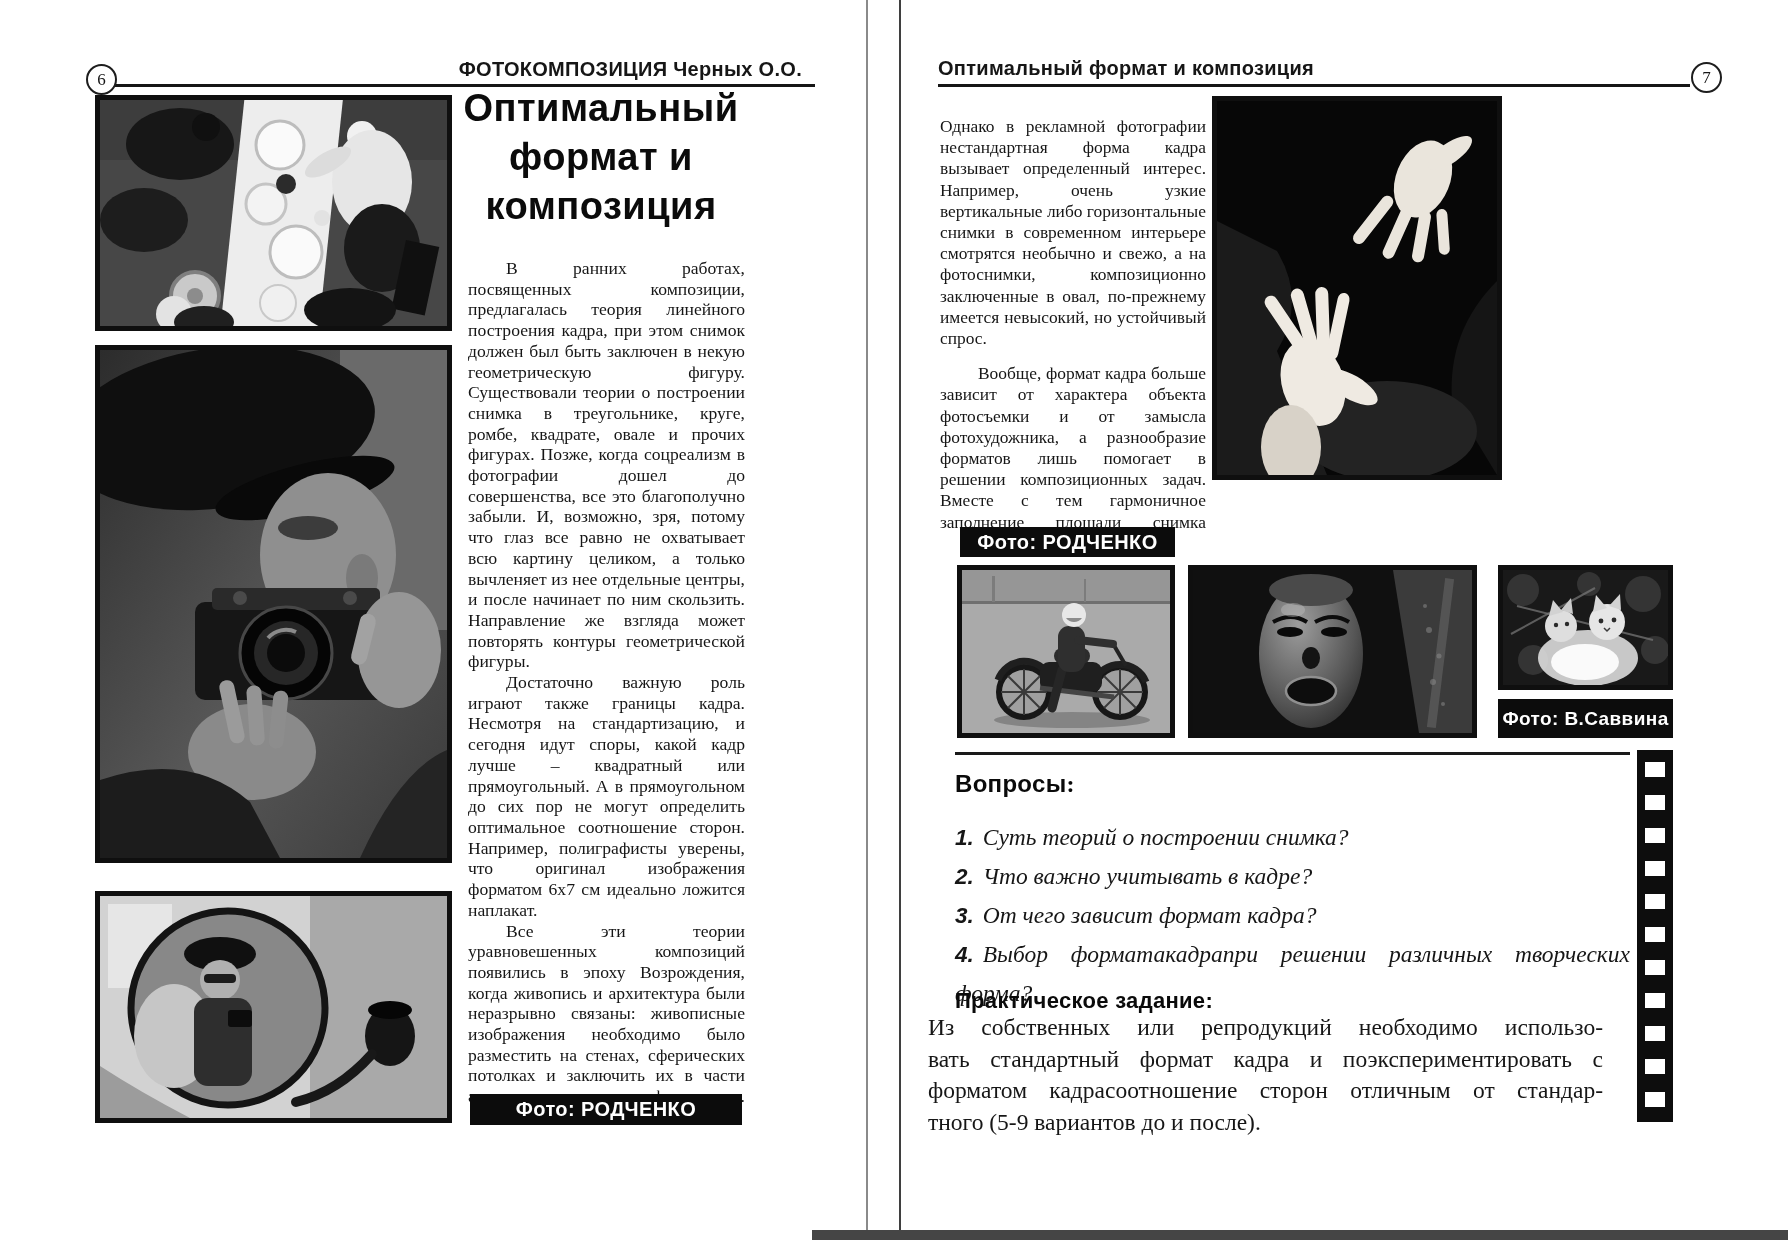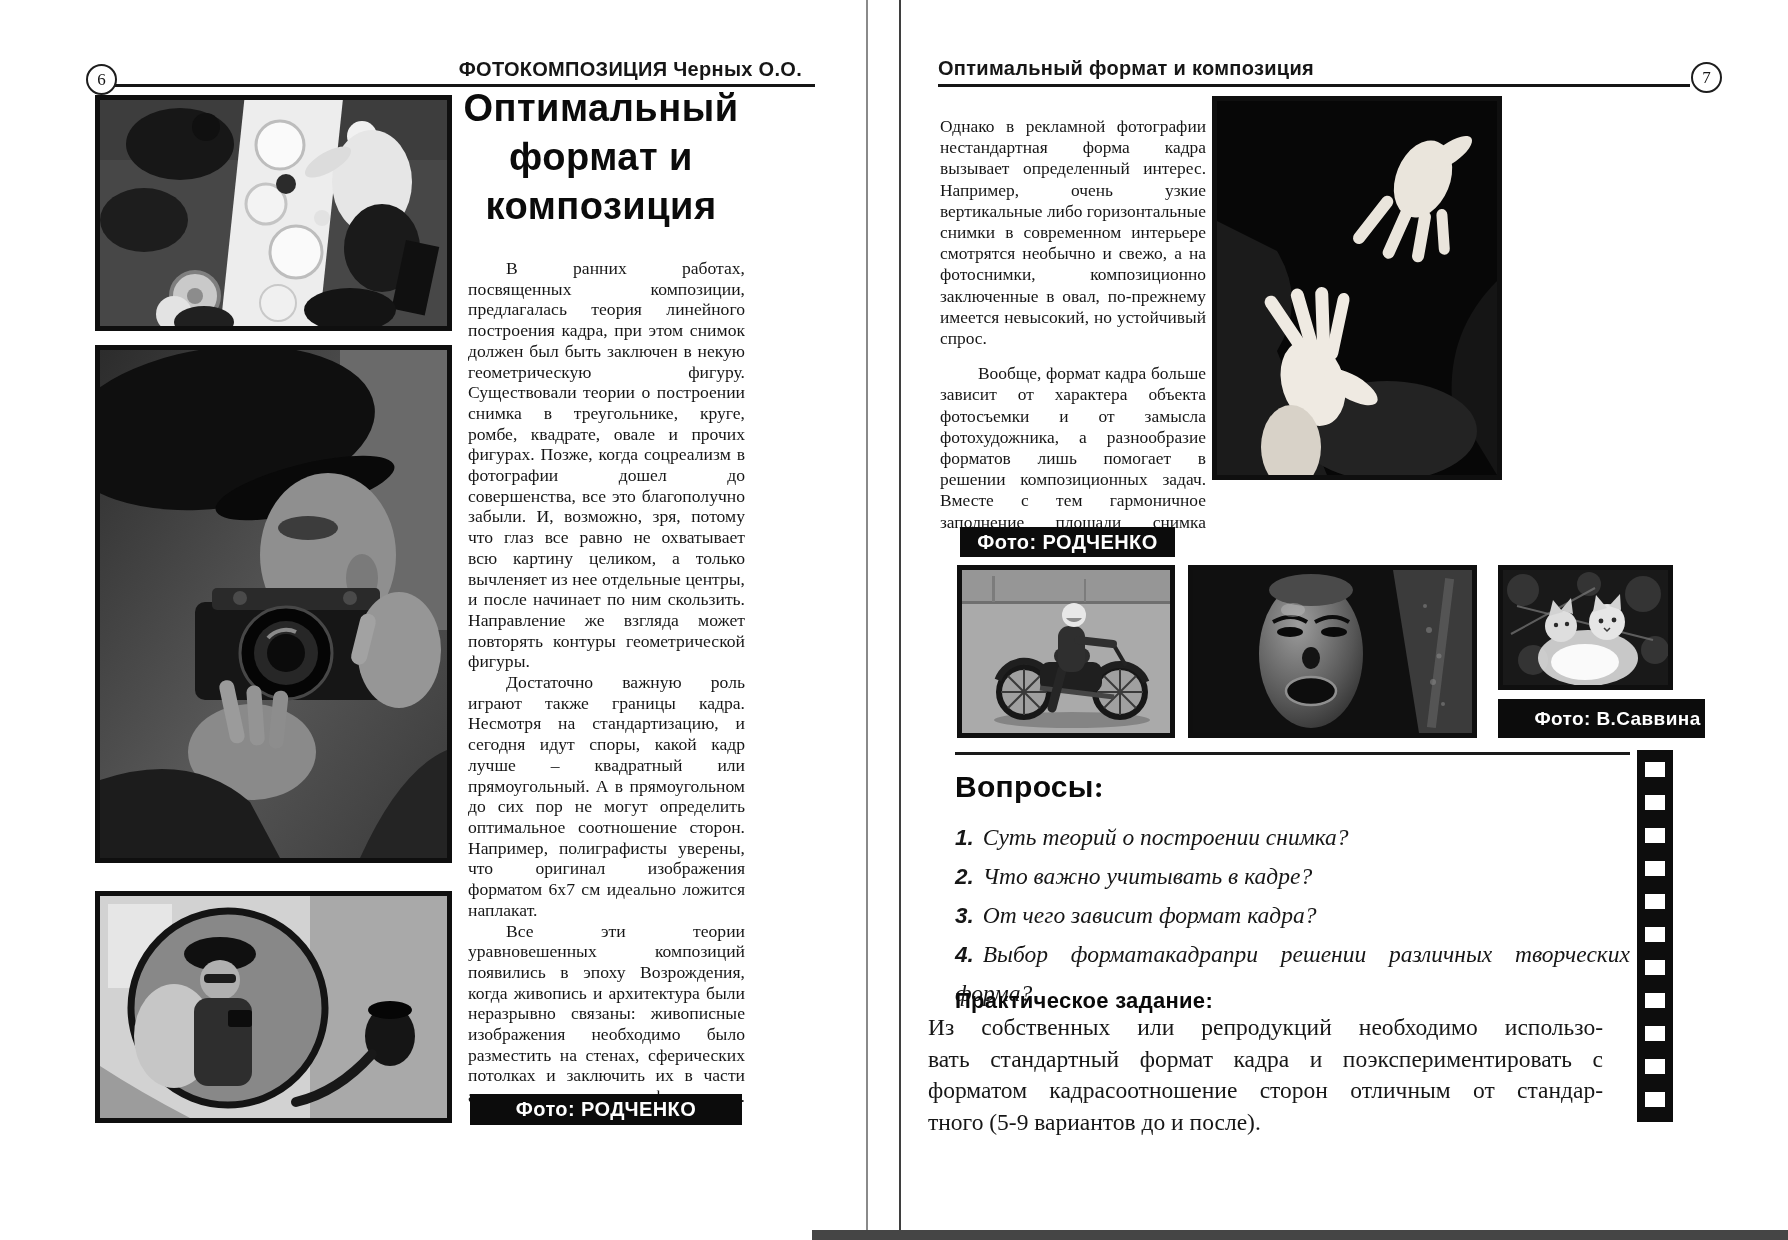--- a/index.html
+++ b/index.html
@@ -29,21 +29,21 @@
   .colR .para{font-size:17.4px;line-height:21.2px;}
   .para.ind{text-indent:38px;}
   .colR .gap{height:14px;}
 
   
   .capbar{background:#0c0c0c;color:#ffffff;font-family:"Liberation Sans",sans-serif;
           font-weight:700;font-size:20px;letter-spacing:.4px;display:flex;
           align-items:center;justify-content:center;}
 
   
-  .secthead{font-family:"Liberation Sans",sans-serif;font-weight:800;font-size:30px;
+  .secthead{font-family:"Liberation Sans",sans-serif;font-weight:800;font-size:24px;
             color:#0a0a0a;letter-spacing:.3px;}
   .secthead .thin{font-family:"Liberation Serif",serif;font-weight:700;}
   .qrow{font-size:23.5px;line-height:38px;font-style:italic;}
   .qnum{font-family:"Liberation Sans",sans-serif;font-weight:700;font-size:22.5px;
         padding-right:9px;}
   .jline{text-align:justify;text-align-last:justify;}
   .pline{font-size:23.5px;line-height:31.5px;}
 
   
   .filmstrip{background:#0d0d0d;}
@@ -283,21 +283,21 @@
         <circle cx="64" cy="54" r="2.2" fill="#2a2a2a"></circle>
       <circle cx="104" cy="52" r="18" fill="#e6e6e6"></circle>
       <polygon points="90,42 93,25 104,38" fill="#d8d8d8"></polygon>
       <polygon points="118,40 117,24 106,36" fill="#d2d2d2"></polygon>
       <circle cx="98" cy="51" r="2.4" fill="#2a2a2a"></circle>
         <circle cx="111" cy="50" r="2.4" fill="#2a2a2a"></circle>
       <path d="M101 58 L104 61 L107 58" stroke="#3a3a3a" stroke-width="1.5" fill="none"></path>
     </svg>
   </div>
 
-  <div class="abs capbar" style="left:1498px;top:699px;width:175px;height:39px;font-size:19px;padding-left:32px;">Фото: В.Саввина</div>
+  <div class="abs capbar" style="left:1498px;top:699px;width:175px;height:39px;font-size:19px;">Фото: В.Саввина</div>
 
   <div class="abs" style="left:955px;top:752px;width:675px;height:3px;background:#1a1a1a;"></div>
 
   <div class="abs secthead" style="left:955px;top:770px;">
     <span>Вопросы</span><span class="thin">:</span>
   </div>
 
   <div class="abs" style="left:955px;top:818px;width:675px;">
       <div class="qrow">
         <div><span class="qnum">1.</span>Суть теорий о построении снимка?</div>

